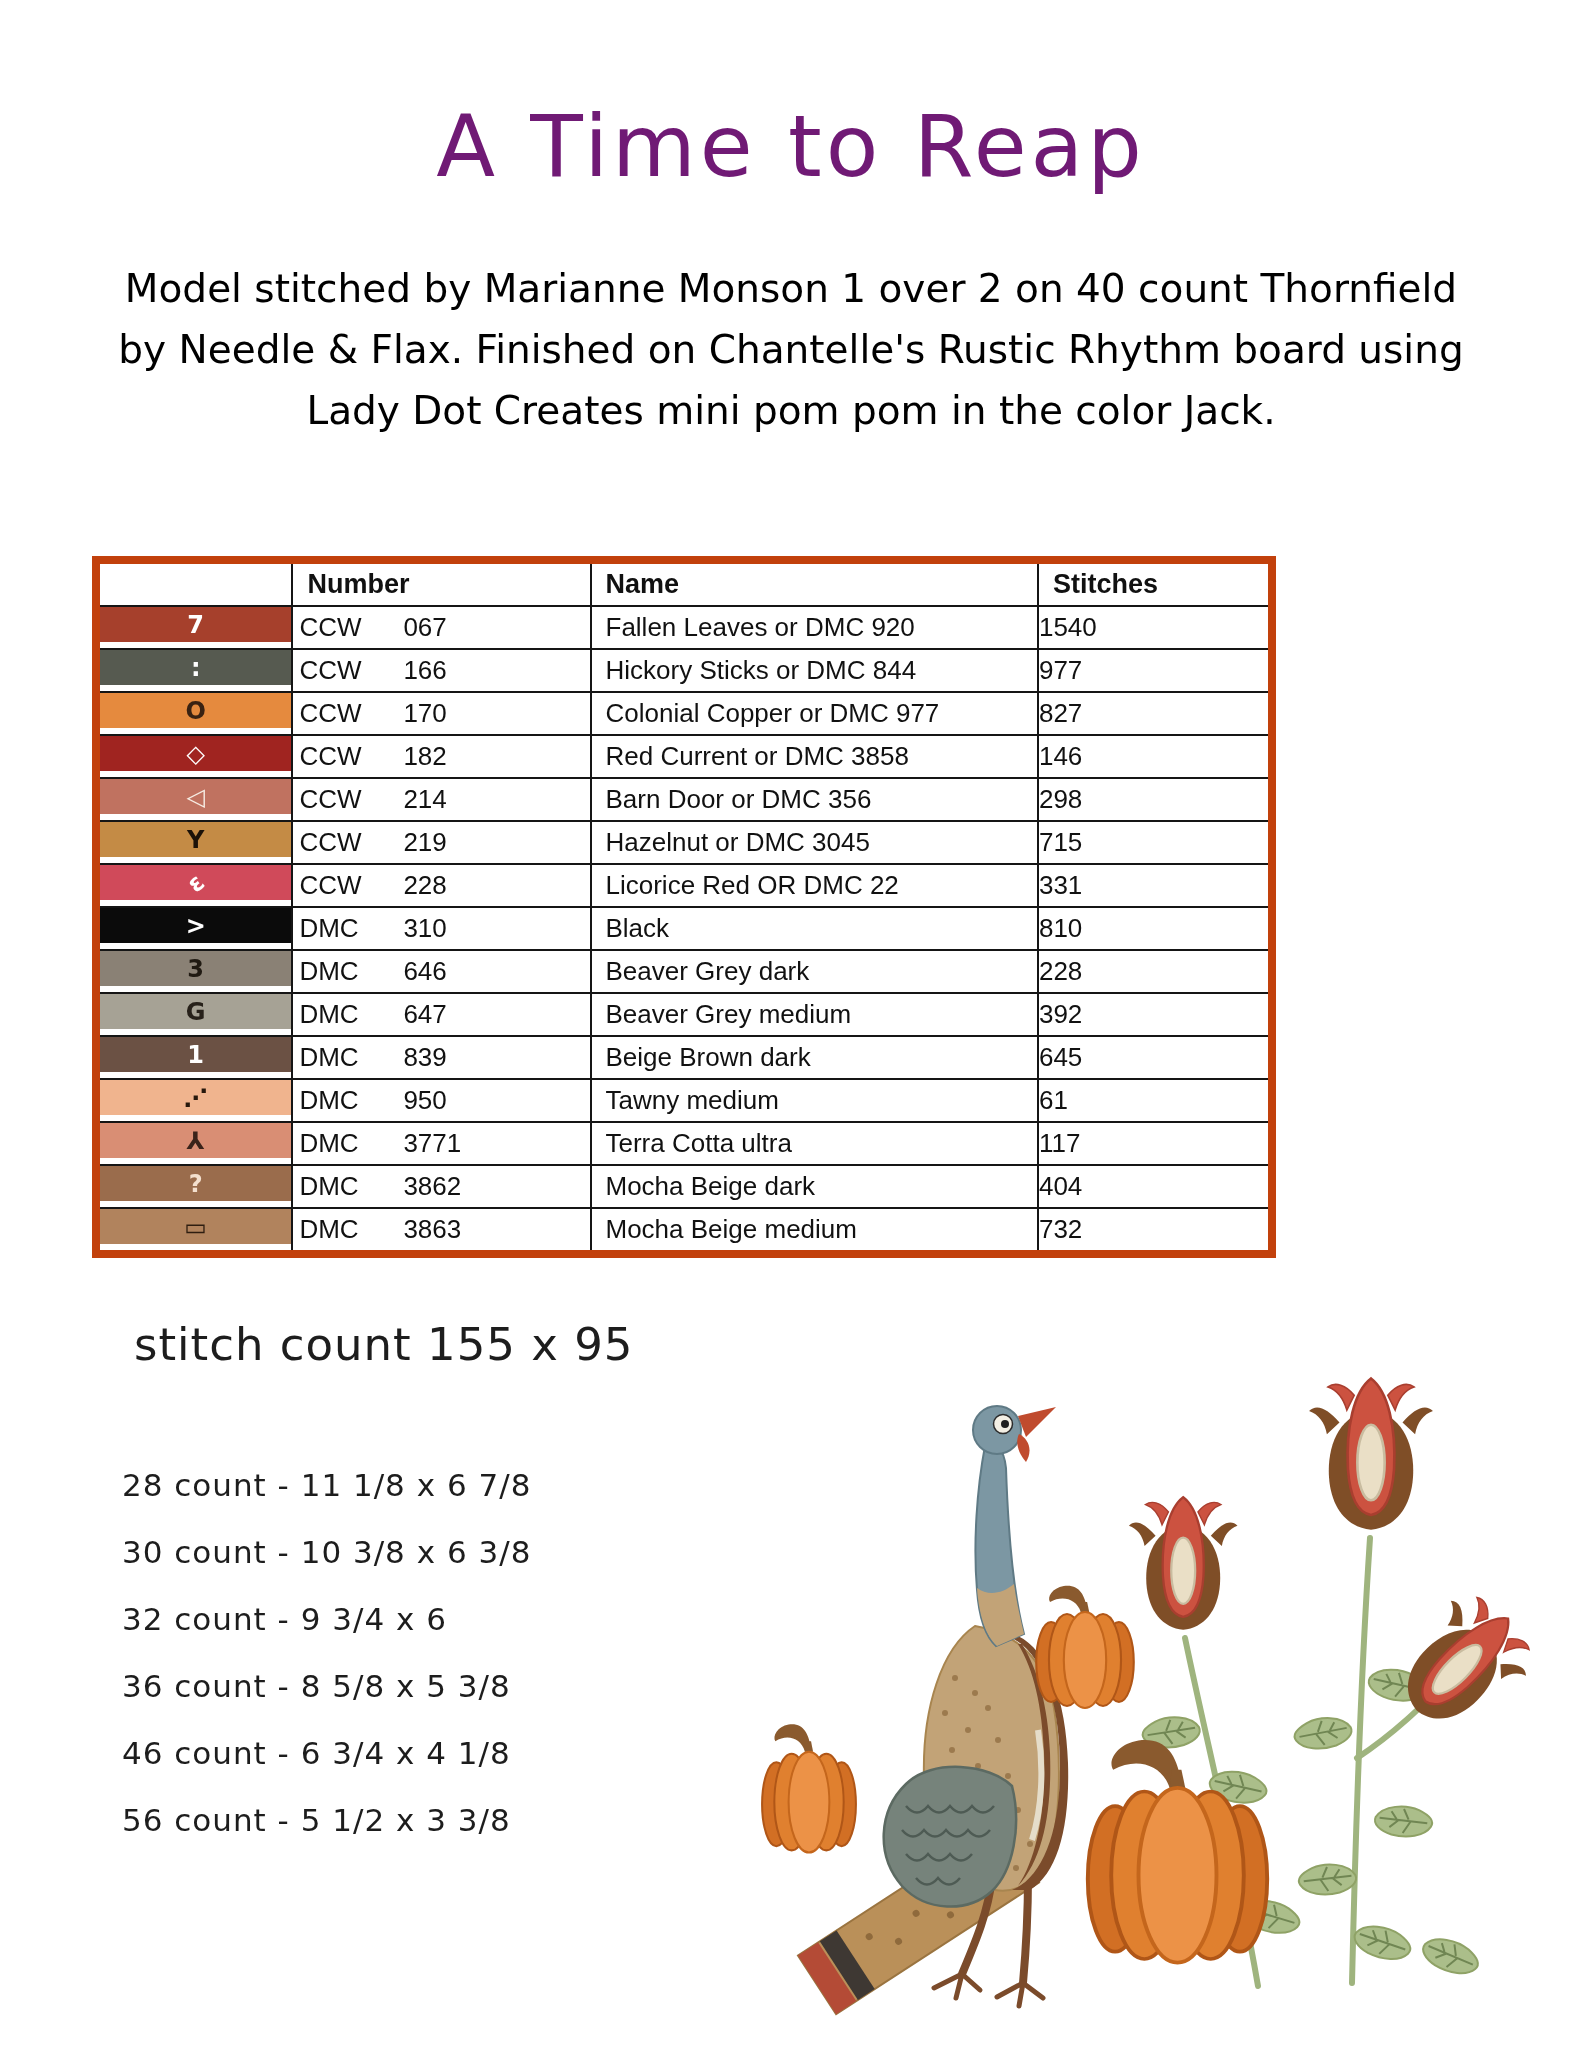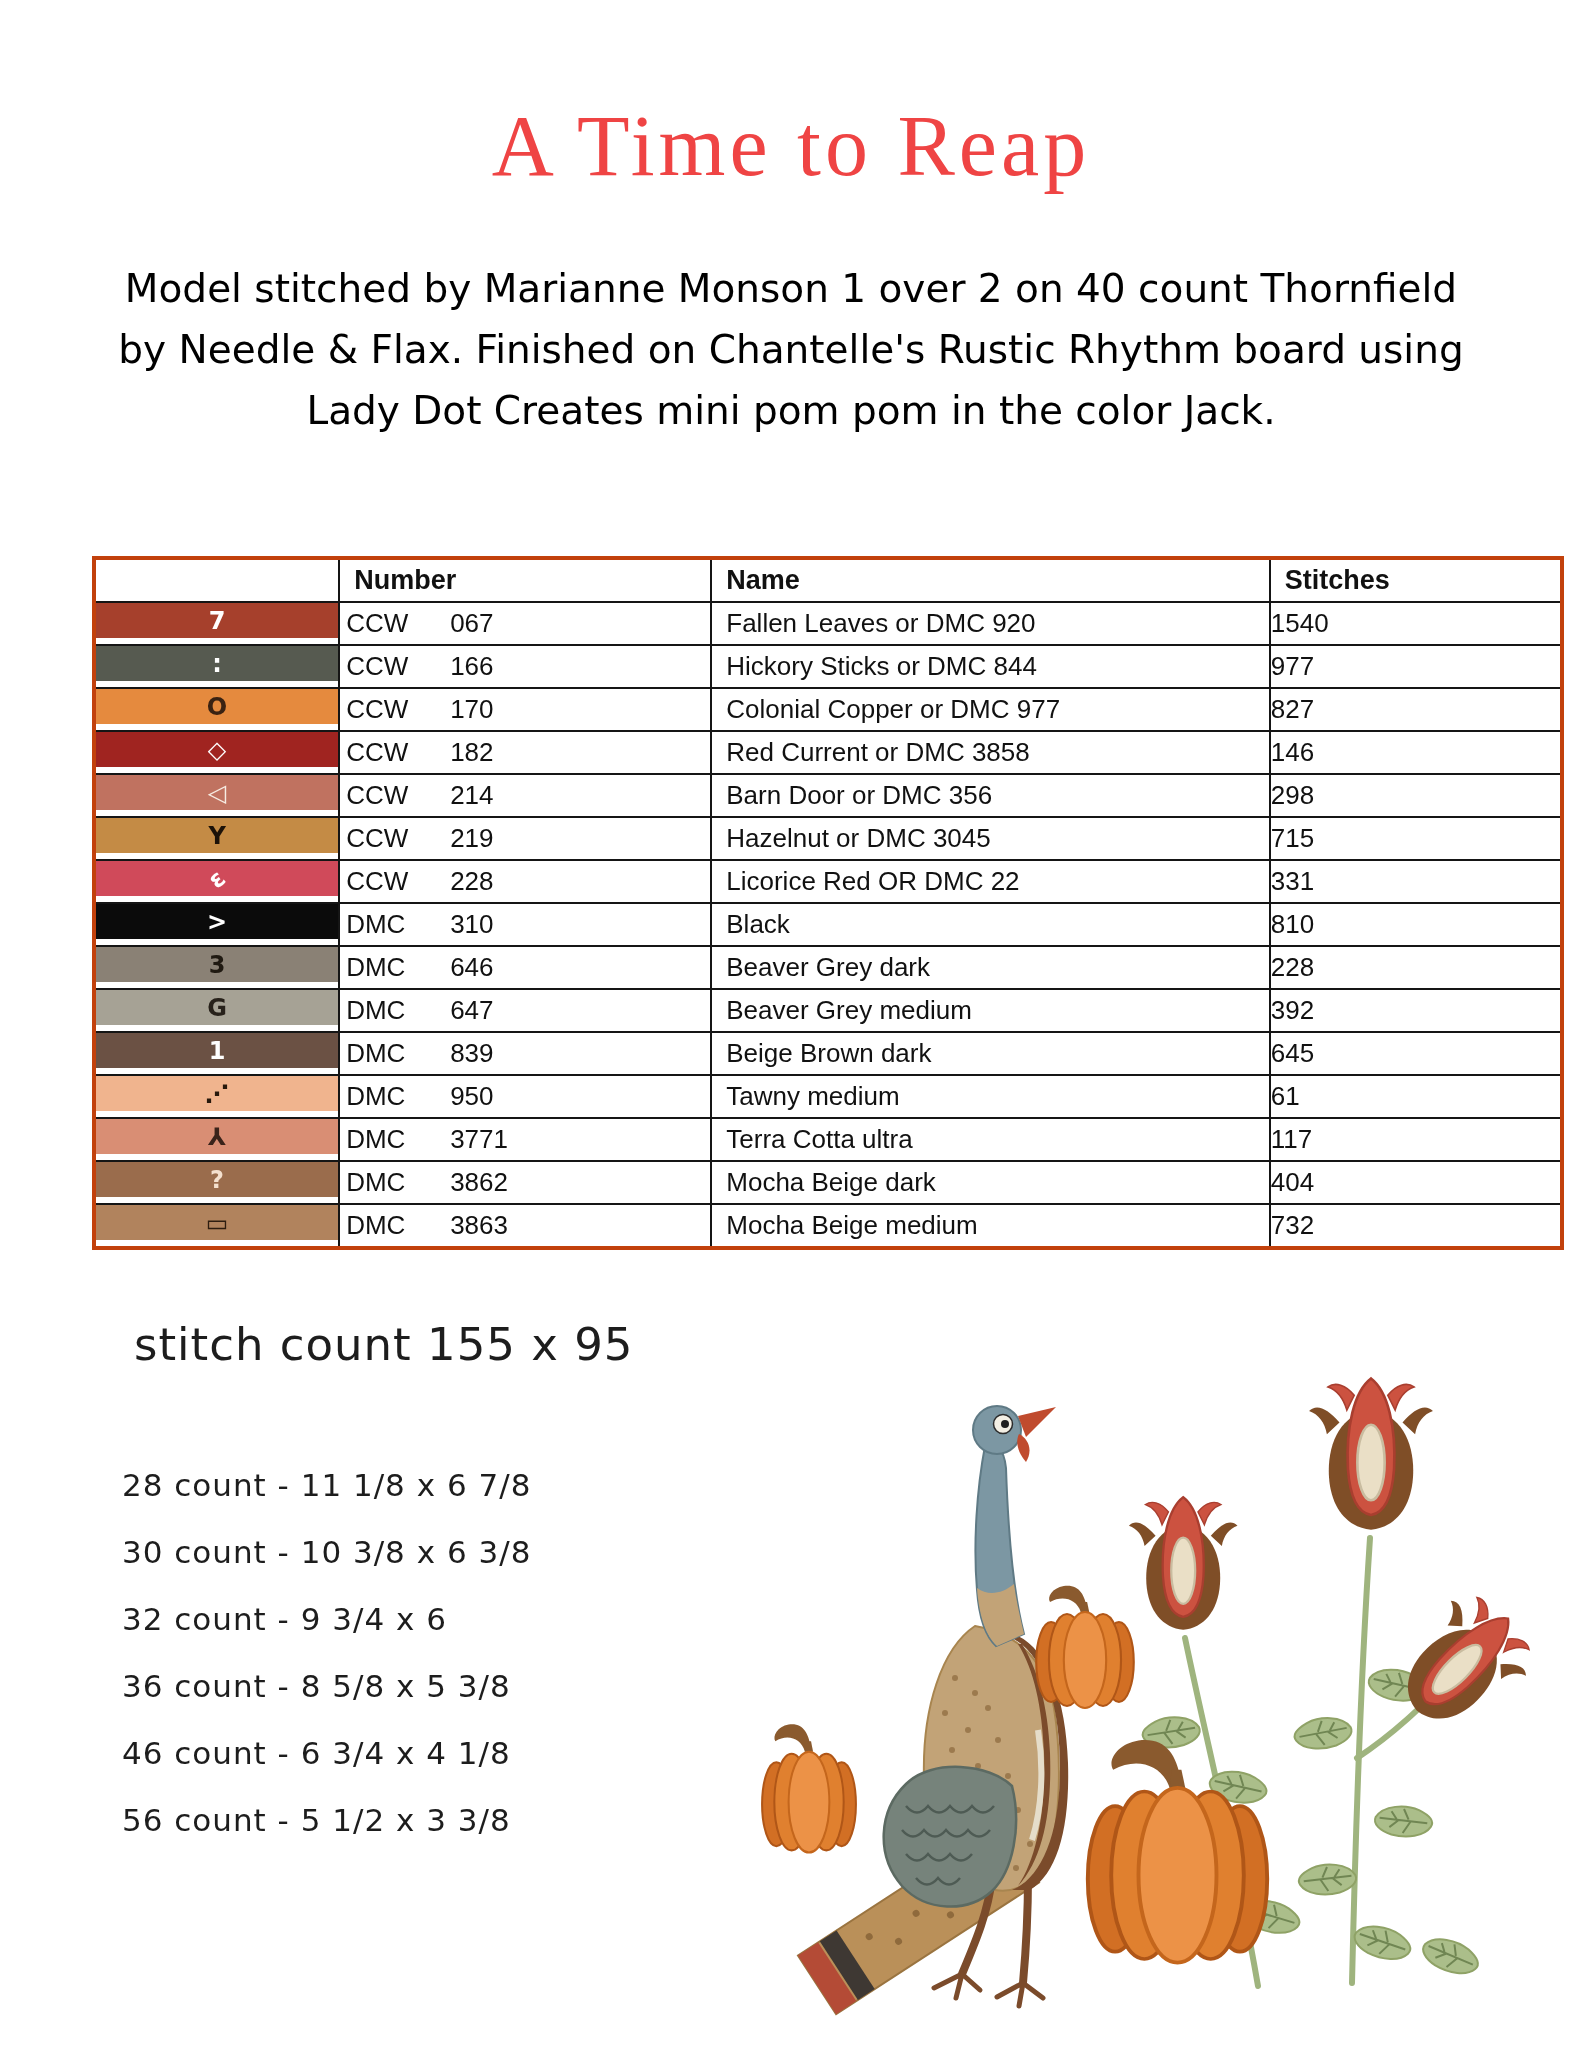--- a/index.html
+++ b/index.html
@@ -18,23 +18,23 @@
     font-size:86px;font-weight:400;letter-spacing:4px;
   }
   .subtitle{
     position:absolute;top:258px;left:30px;width:1522px;
     text-align:center;
     font-family:"DejaVu Sans", sans-serif;
     font-size:39px;color:#000000;line-height:61px;letter-spacing:0px;
   }
   
   .thread-table{
-    position:absolute;top:556px;left:92px;width:1472px;
+    position:absolute;top:556px;left:92px;width:1184px;
     border-collapse:collapse;table-layout:fixed;
-    border:4px solid #c2410c;
+    border:8px solid #c2410c;
   }
   .thread-table col.c0{width:16.7%;}
   .thread-table col.c1{width:25.35%;}
   .thread-table col.c2{width:38.05%;}
   .thread-table col.c3{width:19.9%;}
   .thread-table td,.thread-table th{
     border:2px solid #151515;
     height:41px;padding:0;margin:0;
     font-size:26px;color:#111;vertical-align:middle;
     overflow:hidden;white-space:nowrap;
@@ -67,21 +67,21 @@
   }
   .count-list li{height:67px;line-height:67px;}
   
   .illo{position:absolute;left:560px;top:1338px;width:1022px;height:692px;}
 </style>
 </head>
 <body>
 
 <div id="page">
 
-  <div class="title" style="color: #ef4444; font-family: Liberation Serif, serif;">A Time to Reap</div>
+  <div class="title" style="color: #701a75;">A Time to Reap</div>
 
   <div class="subtitle">
     <div>Model stitched by Marianne Monson 1 over 2 on 40 count Thornfield</div>
     <div>by Needle &amp; Flax. Finished on Chantelle's Rustic Rhythm board using</div>
     <div>Lady Dot Creates mini pom pom in the color Jack.</div>
   </div>
 
   <table class="thread-table">
     <colgroup>
         <col class="c0">

